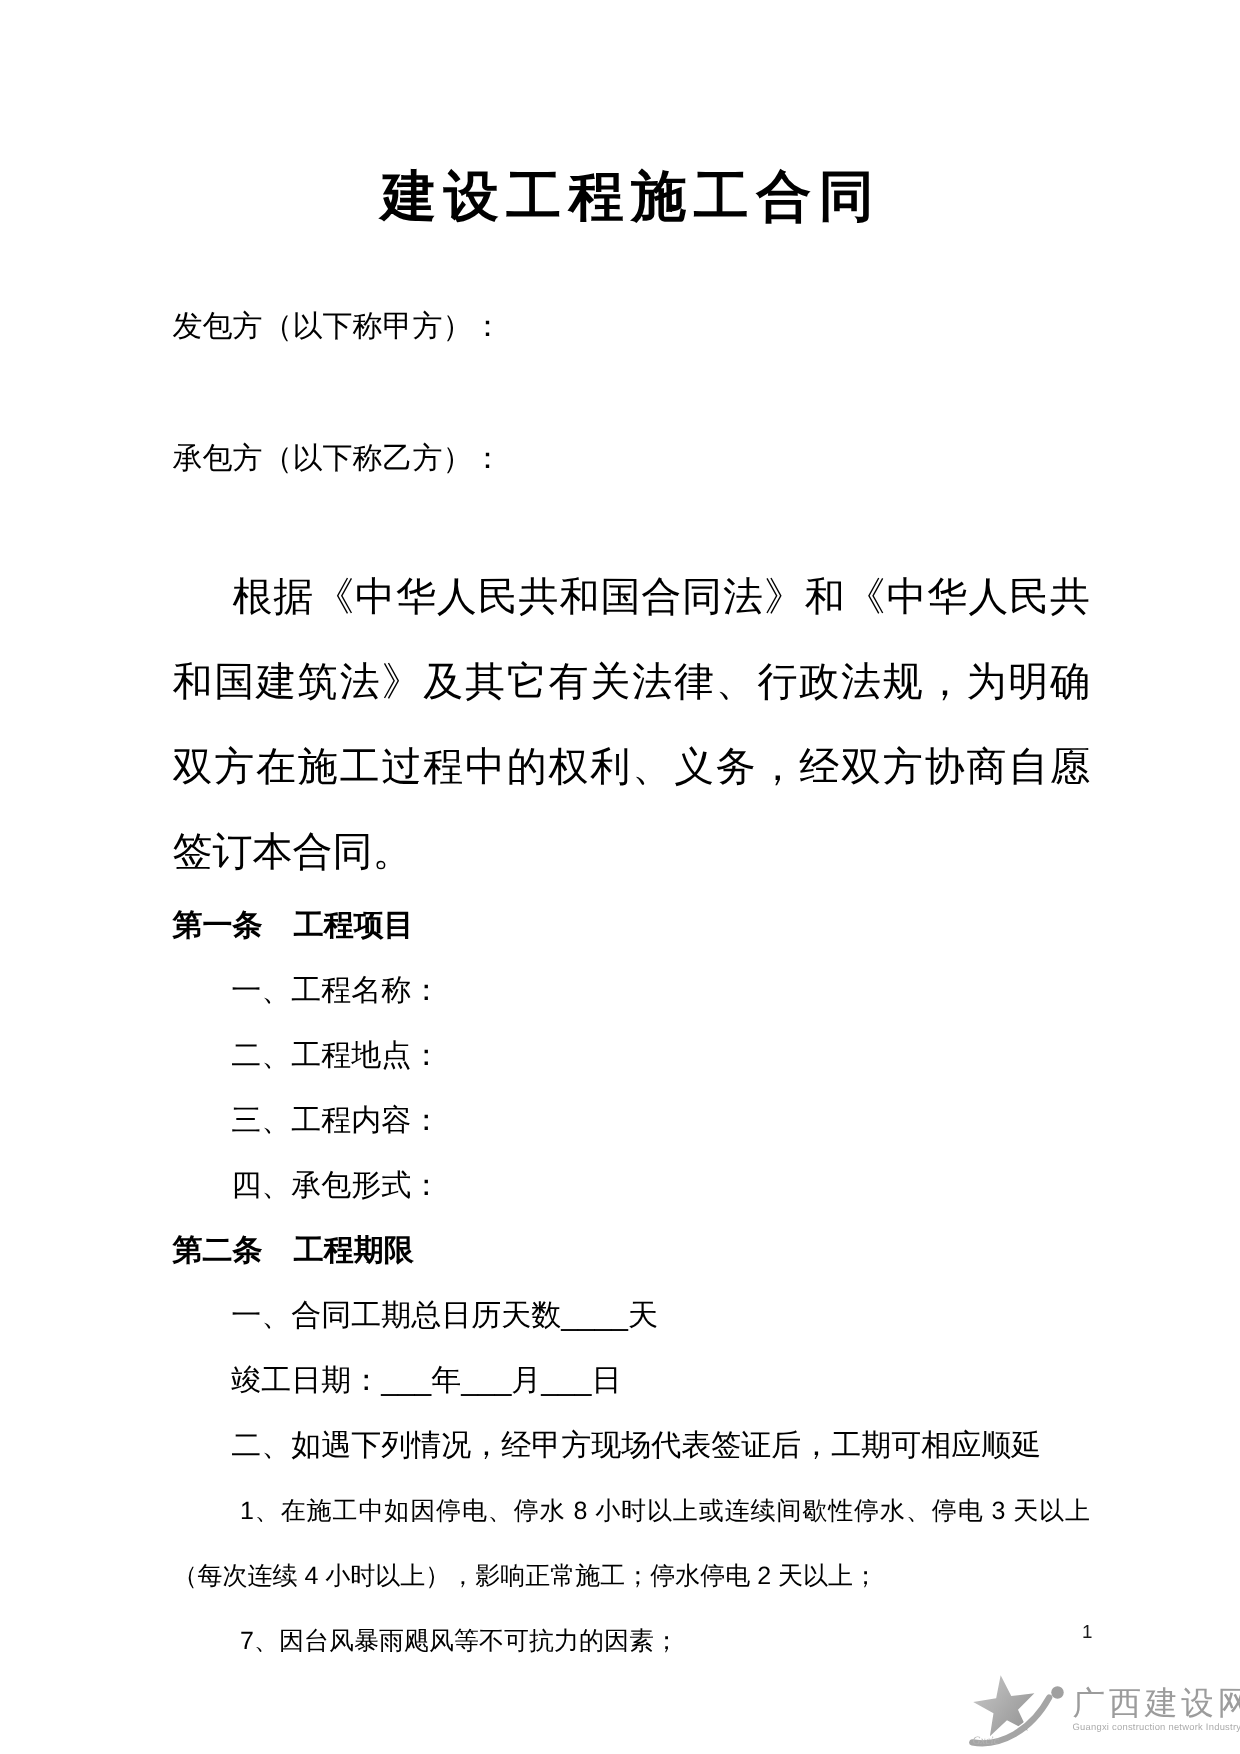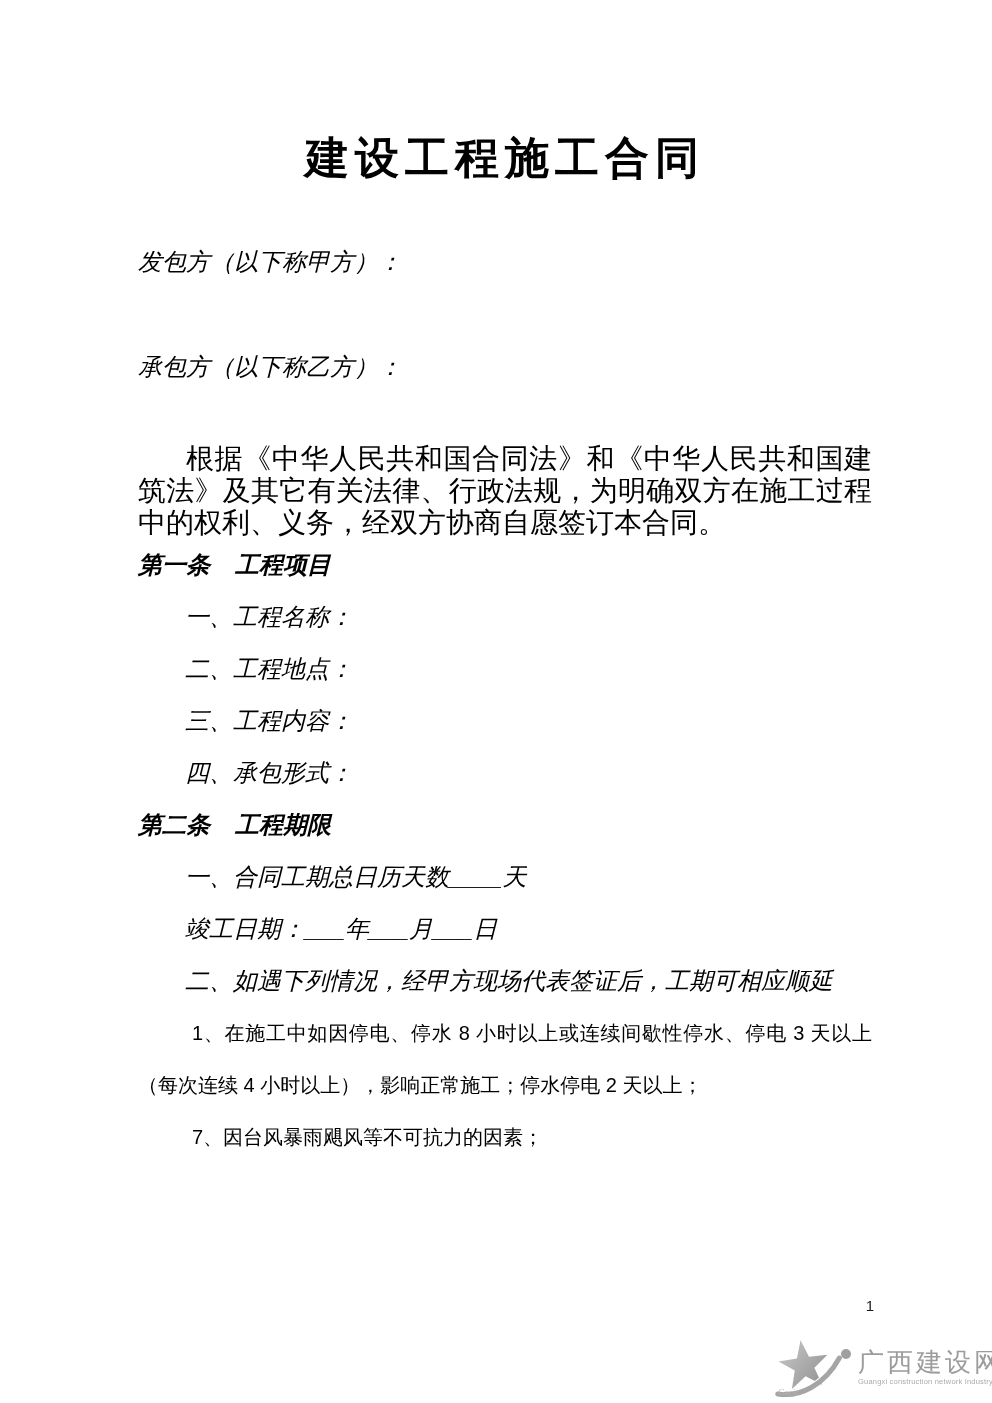--- a/index.html
+++ b/index.html
@@ -24,39 +24,37 @@
     letter-spacing:6px;
     text-align:center;
     line-height:60px;
     white-space:nowrap;
   }
   p{margin:0;}
   .line{
     font-size:24px;
     line-height:52px;
     white-space:nowrap;
-    font-style:italic;
   }
   .party-a{margin-top:48px;}
   .party-b{margin-top:53px;}
   .preamble{
     margin-top:50px;
-    font-size:28px;
-    line-height:32px;
+    font-size:32px;
+    line-height:68px;
     text-align:justify;
     text-justify:inter-ideograph;
     text-indent:48px;
     white-space:normal;
   }
   .heading{
     font-size:24px;
     font-weight:700;
     line-height:52px;
     white-space:nowrap;
-    font-style:italic;
   }
   .heading .ht{margin-left:25px;}
   .indent1{padding-left:47px;}
   .subitem{
     font-size:20px;
     line-height:52px;
     text-align:justify;
     text-justify:inter-ideograph;
     text-indent:54px;
     white-space:normal;

